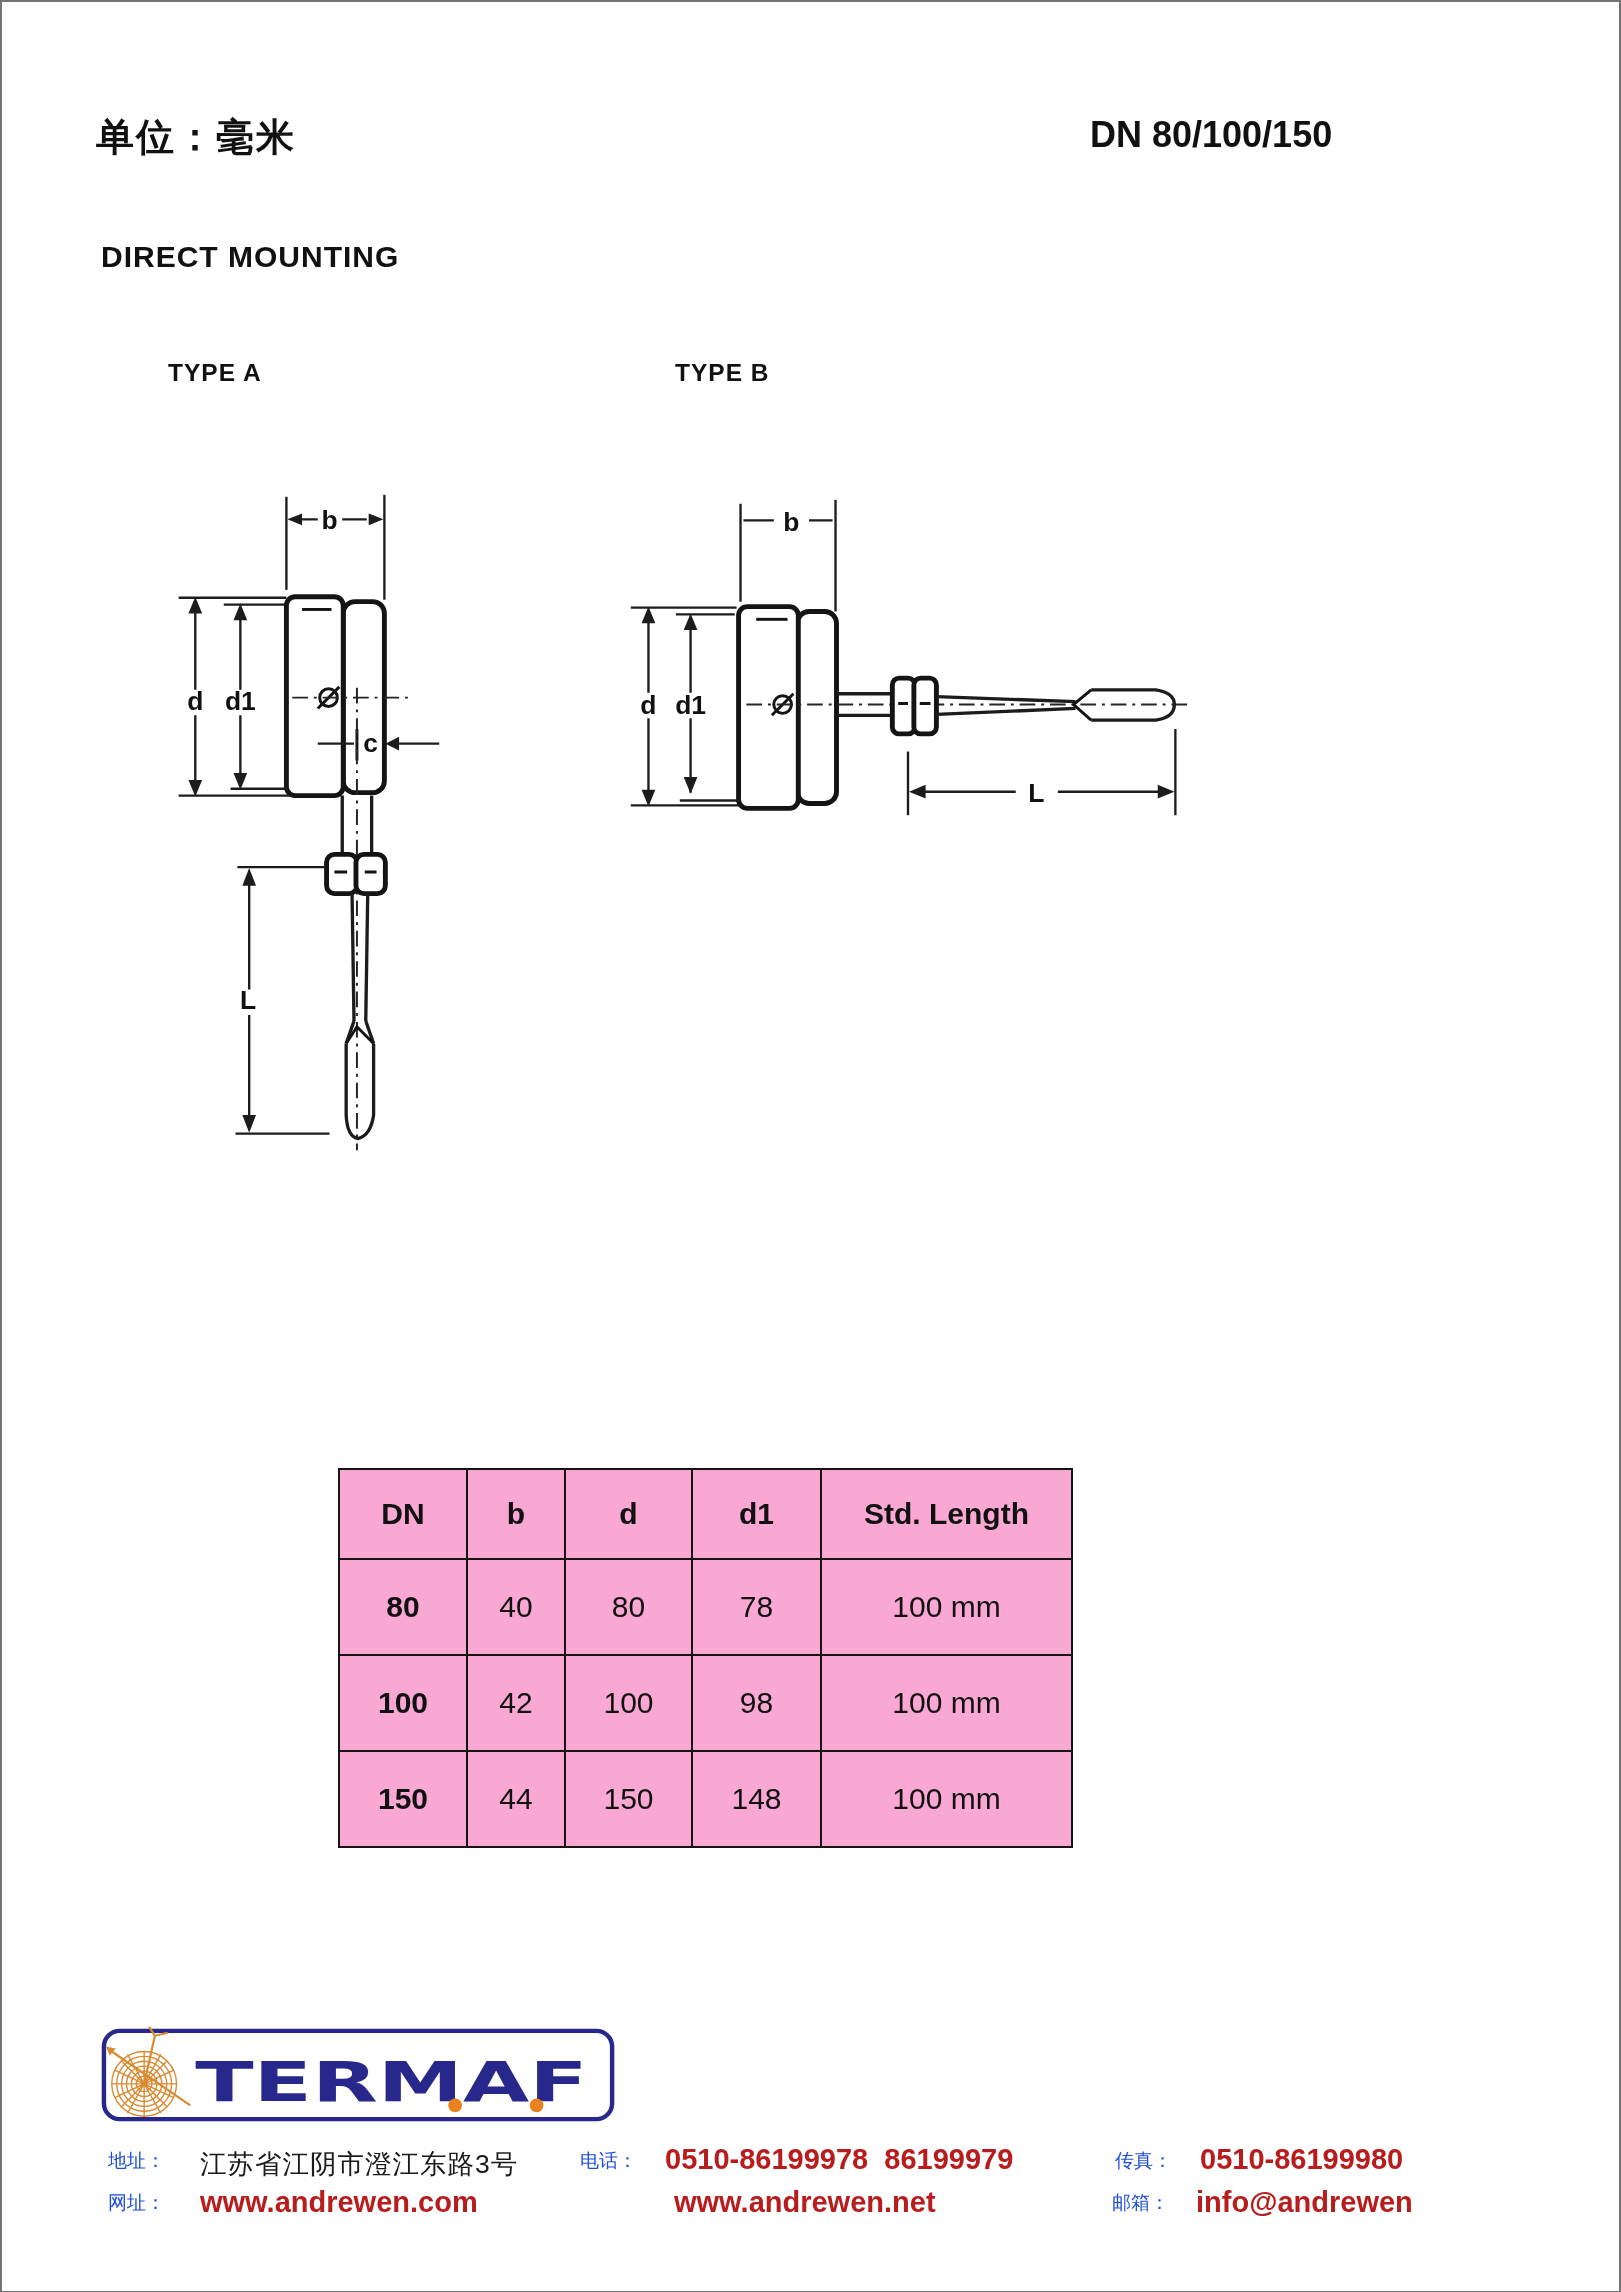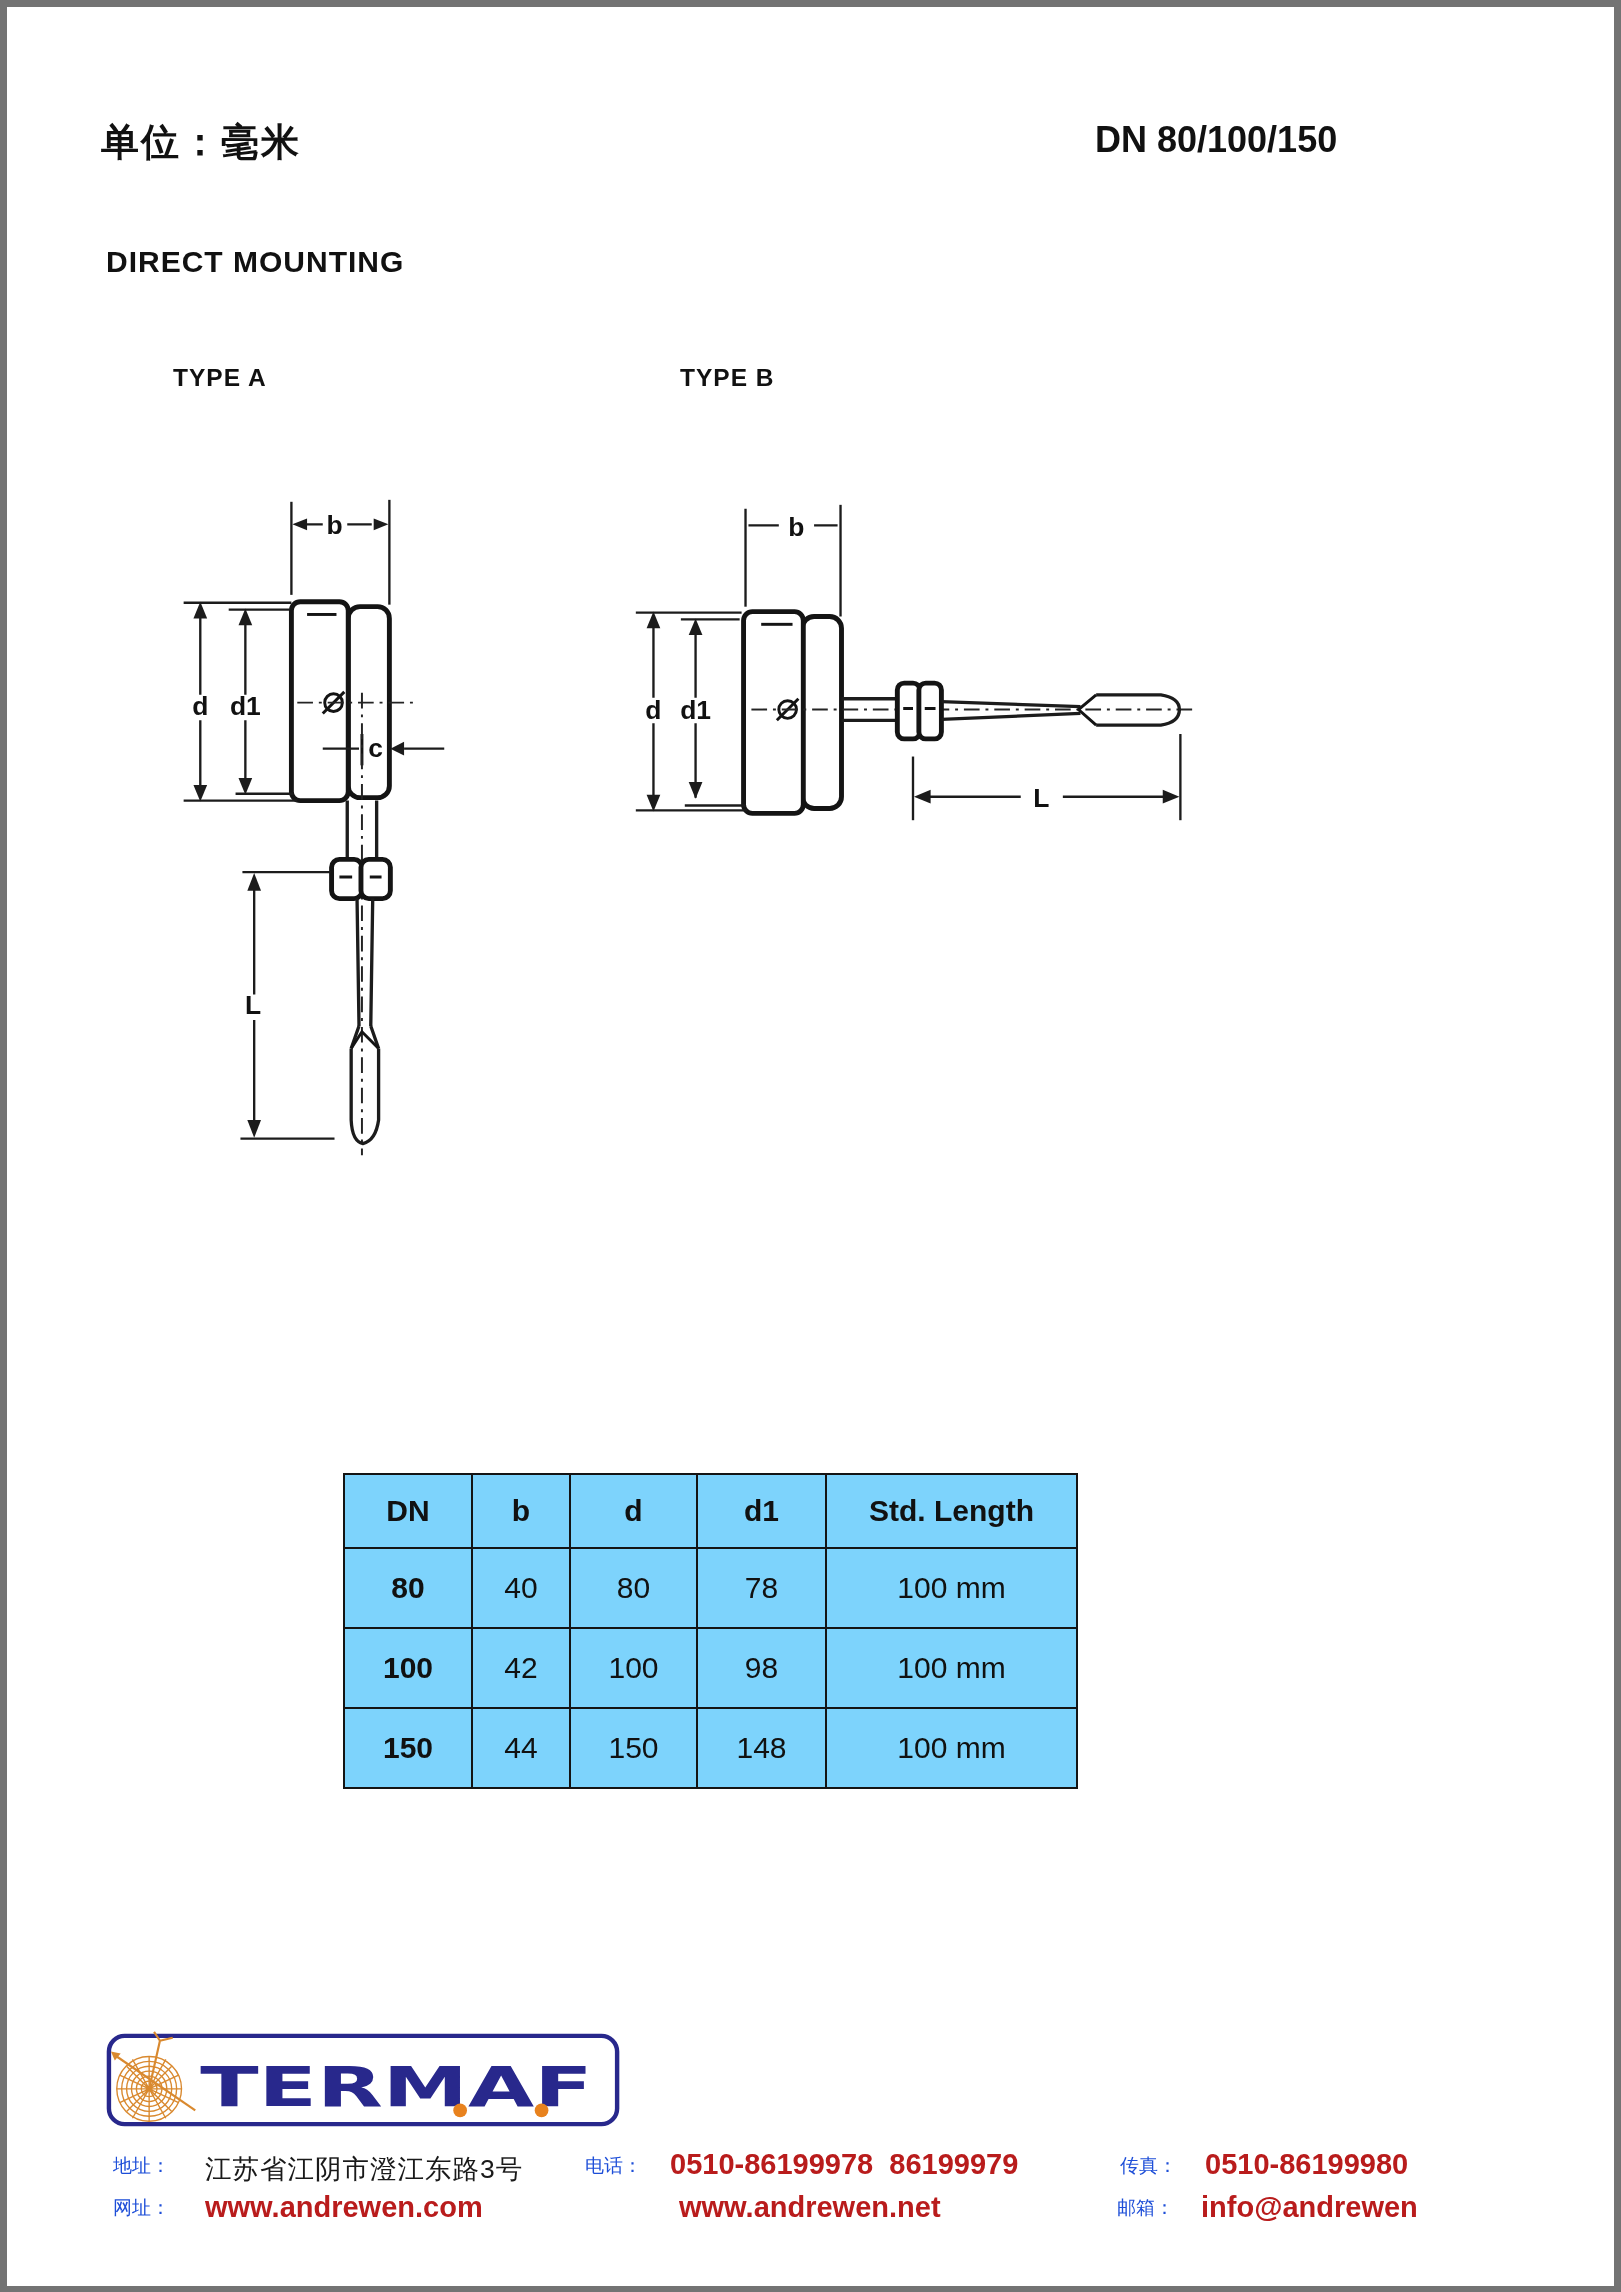--- a/index.html
+++ b/index.html
@@ -1,18 +1,18 @@
 <!DOCTYPE html>
 <html><head>
 <meta charset="utf-8">
 <style>
   html,body{margin:0;padding:0;background:#e8e8e8;}
   .page{
     position:relative;width:1621px;height:2293px;margin:0 auto;
-    background:#fff;border:7px solid #737373;box-sizing:border-box;
+    background:#fff;border:2px solid #737373;box-sizing:border-box;
     font-family:"Liberation Sans","DejaVu Sans",sans-serif;color:#111;
     overflow:hidden;
   }
   .abs{position:absolute;white-space:pre;}
   .unit-label{left:94px;top:110px;font-size:38px;font-weight:600;letter-spacing:2px;}
   .dn-label{left:1088px;top:112px;font-size:36px;font-weight:bold;}
   .section-title{left:99px;top:238px;font-size:30px;font-weight:bold;letter-spacing:1px;}
   .type-label{font-size:24.5px;font-weight:bold;letter-spacing:1px;}
   .type-a{left:166px;top:357px;}
   .type-b{left:673px;top:357px;}
@@ -25,21 +25,21 @@
   .med{stroke:#141414;stroke-width:3;fill:none;}
   .thin{stroke:#1c1c1c;stroke-width:3.4;fill:none;}
   .cl{stroke:#242424;stroke-width:2;fill:none;stroke-dasharray:16 6 3 6;}
   .arr{fill:#1c1c1c;stroke:none;}
   .dimlabel{font-family:"Liberation Sans","DejaVu Sans",sans-serif;font-weight:bold;font-size:27px;fill:#111;text-anchor:middle;}
 
   
   .dim-table{position:absolute;left:336px;top:1466px;border-collapse:collapse;table-layout:fixed;}
   .dim-table th,.dim-table td{
     border:2.9px solid #141414;text-align:center;vertical-align:middle;
-    font-size:30px;padding:8px;background:#7dd3fc;
+    font-size:30px;padding:16px;background:#f9a8d4;
   }
   .dim-table th{height:56px;font-weight:bold;}
   .dim-table td{height:62px;font-weight:normal;}
   .dim-table td.rowhead{font-weight:bold;}
 
   
   .logo-svg{left:98px;top:2021px;}
   .company-name{left:679px;top:2084px;font-size:37px;font-weight:bold;letter-spacing:11.8px;}
   .cjk-label{font-size:19px;font-weight:400;color:#1d4ed8;}
   .val{font-size:29px;font-weight:bold;color:#b91c1c;}

